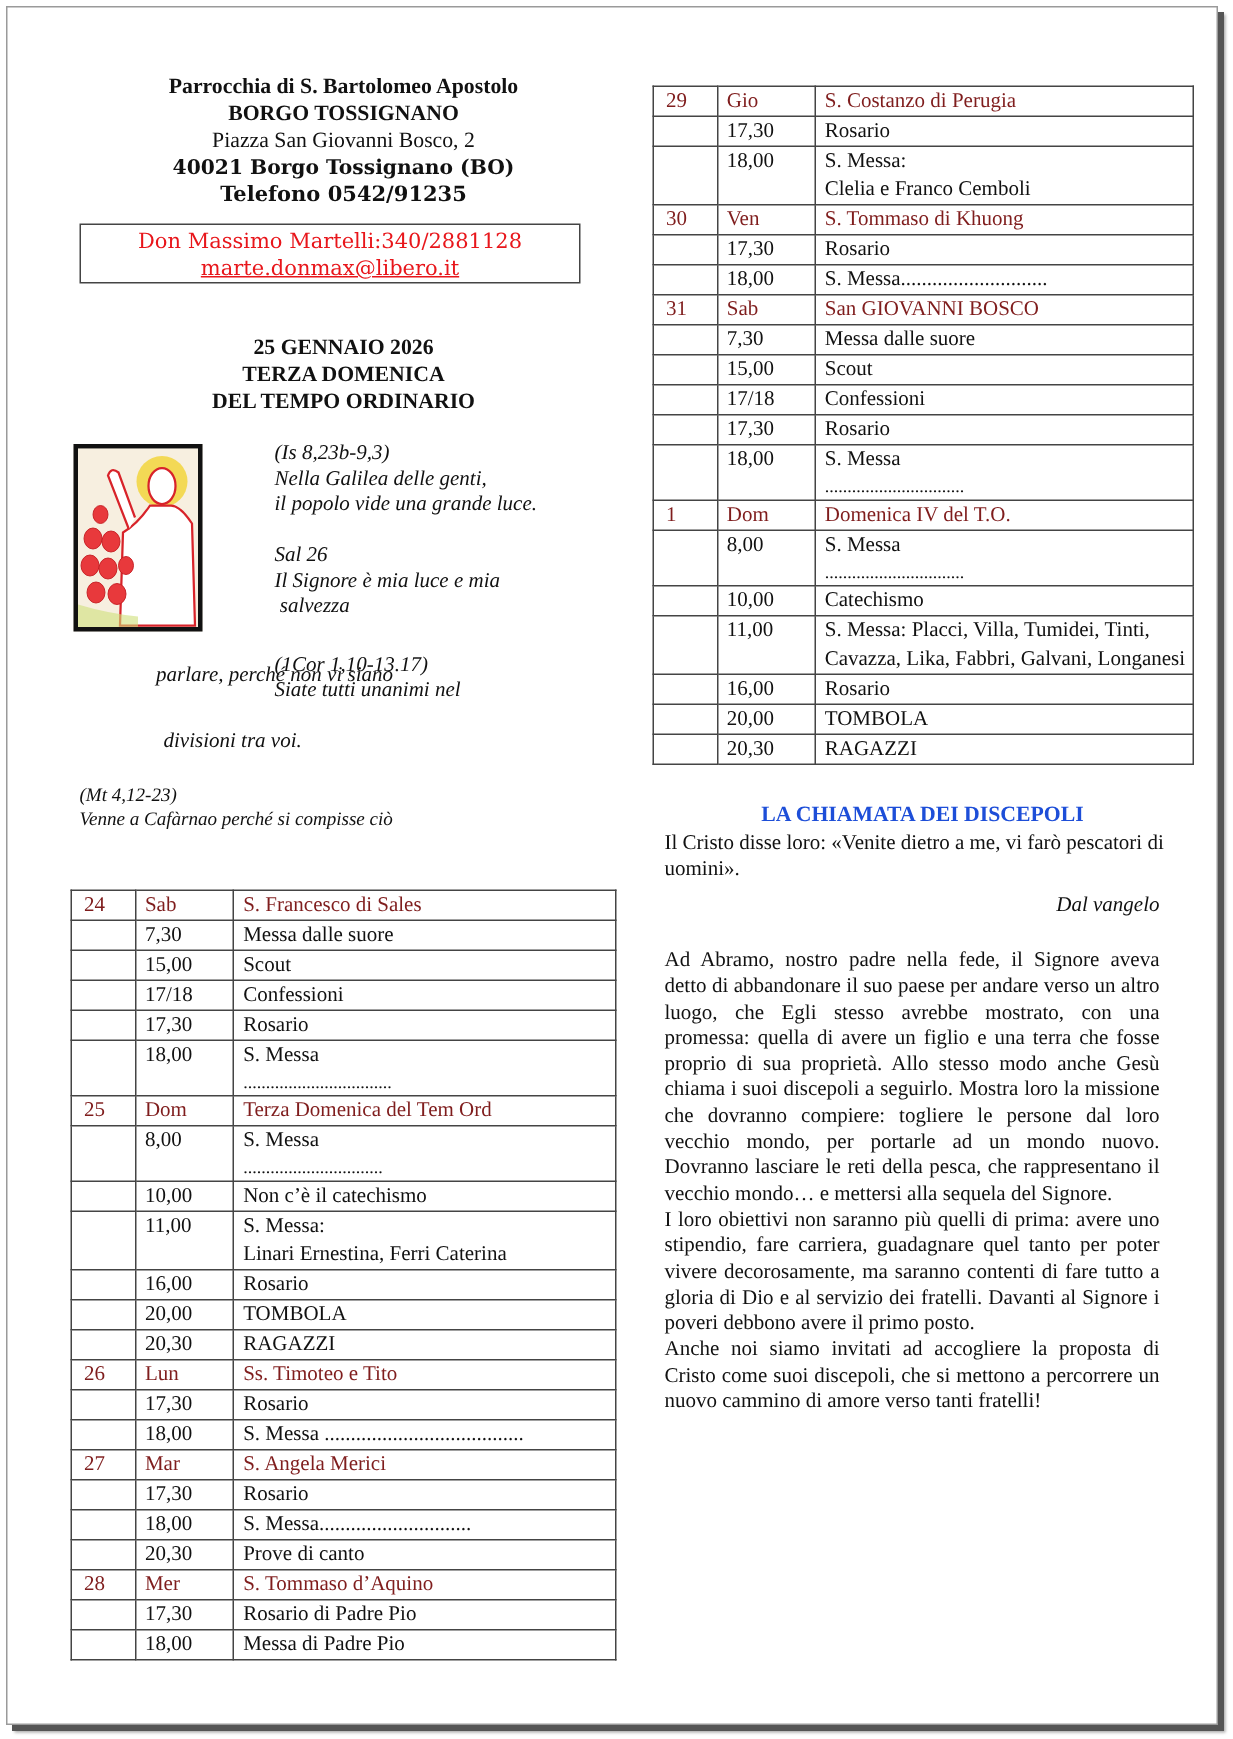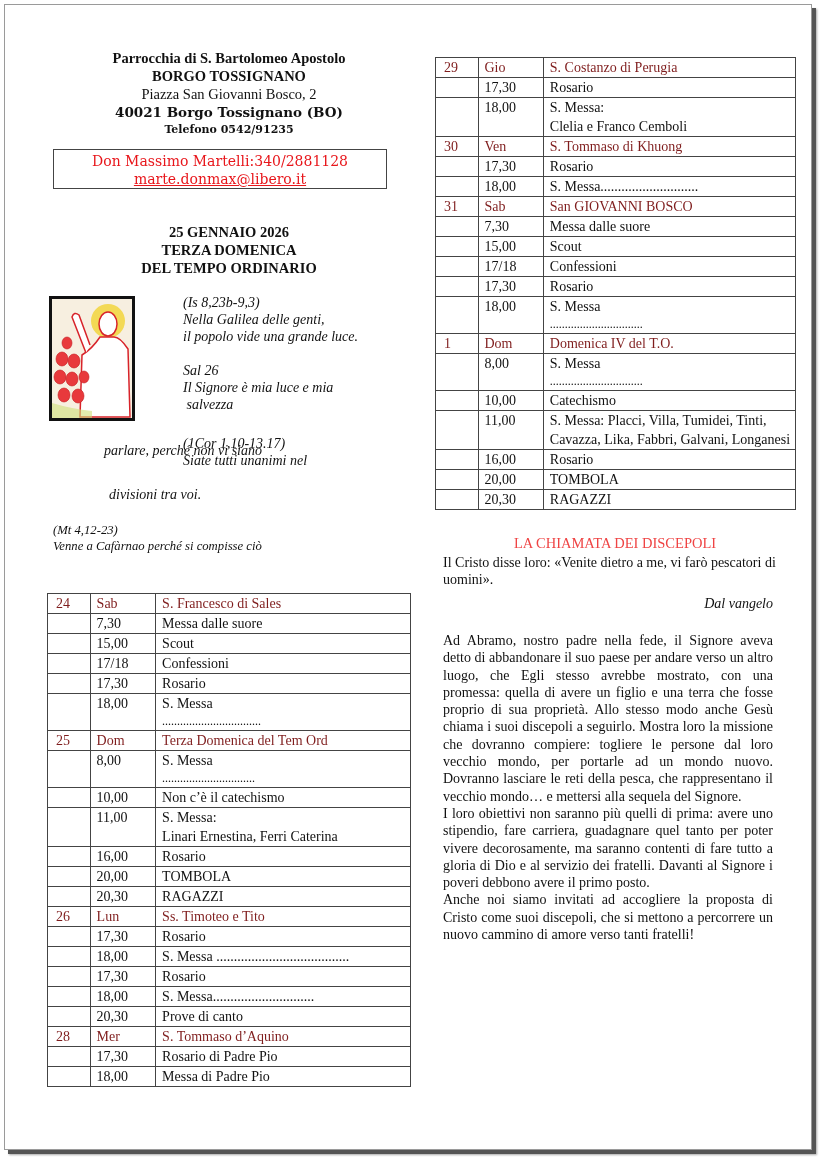--- a/index.html
+++ b/index.html
@@ -44,37 +44,37 @@
   table.sched td.c2 { width: 59px; }
   table.sched tr.day td { color: #7f1d1d; }
   table.sched tr.day td.c1 { padding-left: 8px; }
   table.sched td .dots { display: block; letter-spacing: 0px; font-size: 12px; line-height: 17px; }
   .tbl-left { left: 42px; top: 588px; width: 364px; }
   .tbl-right { left: 430px; top: 52px; width: 361px; }
   .tbl-left td.c3 { width: 250px; }
   .tbl-right td.c3 { width: 248px; }
 
   
-  .art-title { left: 430px; top: 530px; width: 360px; text-align: center; color: #ef4444; font-weight: normal; font-size: 14.5px; font-family: "Liberation Serif", "DejaVu Serif", serif; }
+  .art-title { left: 430px; top: 530px; width: 360px; text-align: center; color: #1d4ed8; font-weight: bold; font-size: 14.5px; font-family: "Liberation Serif", "DejaVu Serif", serif; }
   .quote { left: 438px; top: 549px; width: 350px; font-size: 14px; line-height: 17px; }
   .quote-src { left: 438px; top: 591px; width: 330px; text-align: right; font-style: italic; font-size: 14px; }
   .article { left: 438px; top: 627px; width: 330px; font-size: 14px; line-height: 17.3px; text-align: justify; }
   .article p { margin: 0; }
 </style>
 </head>
 <body>
 
 <div class="page">
 
   <div class="abs header serif">
     <div class="b">Parrocchia di S. Bartolomeo Apostolo</div>
     <div class="b">BORGO TOSSIGNANO</div>
     <div class="normal">Piazza San Giovanni Bosco, 2</div>
     <div class="b" style="font-family:'DejaVu Serif',serif;font-size:13.5px;">40021 Borgo Tossignano (BO)</div>
-    <div class="b" style="font-family:'DejaVu Serif',serif;font-size:11px;">Telefono 0542/91235</div>
+    <div class="b" style="font-family:'DejaVu Serif',serif;font-size:14px;">Telefono 0542/91235</div>
   </div>
 
   <div class="abs contact-box red">
     <div>Don Massimo Martelli:340/2881128</div>
     <a>marte.donmax@libero.it</a>
   </div>
 
   <div class="abs date-title serif">
     <div>25 GENNAIO 2026</div>
     <div>TERZA DOMENICA</div>
@@ -199,20 +199,25 @@
         <tr class="event">
           <td class="c1"></td>
           <td class="c2">17,30</td>
           <td class="c3"><span>Rosario</span></td>
         </tr>
         <tr class="event">
           <td class="c1"></td>
           <td class="c2">18,00</td>
           <td class="c3"><span>S. Messa ......................................</span></td>
         </tr>
+        <tr class="day">
+          <td class="c1">27</td>
+          <td class="c2">Mar</td>
+          <td class="c3">S. Angela Merici</td>
+        </tr>
         <tr class="event">
           <td class="c1"></td>
           <td class="c2">17,30</td>
           <td class="c3"><span>Rosario</span></td>
         </tr>
         <tr class="event">
           <td class="c1"></td>
           <td class="c2">18,00</td>
           <td class="c3"><span>S. Messa.............................</span></td>
         </tr>

